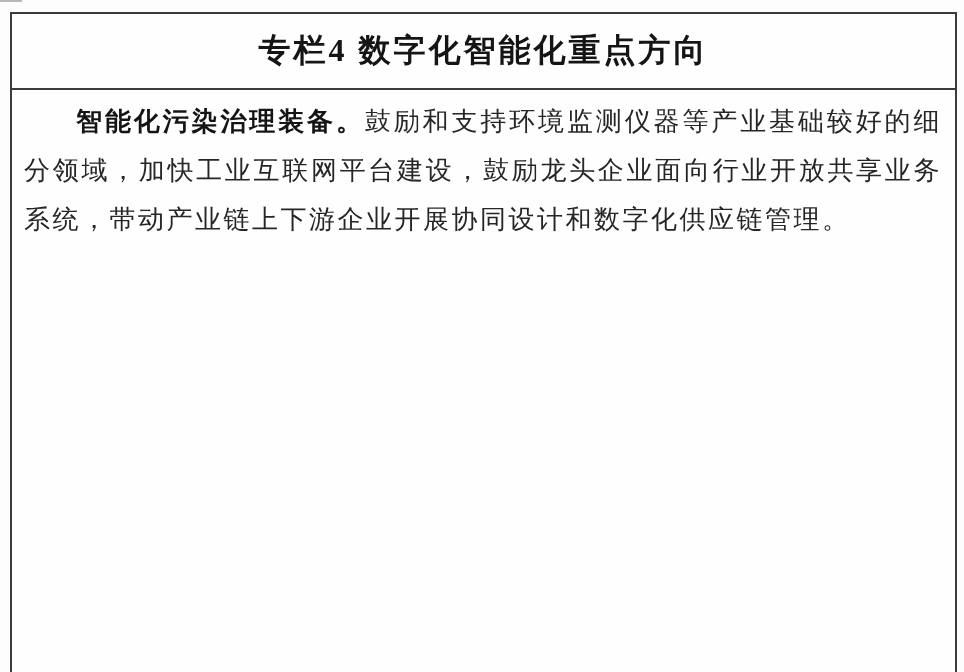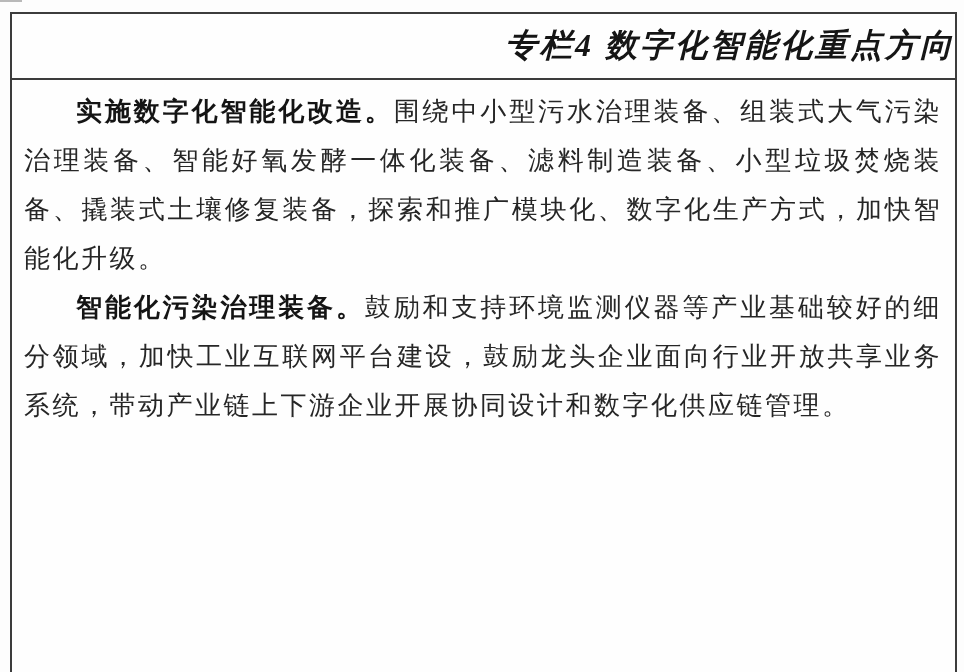--- a/index.html
+++ b/index.html
@@ -19,26 +19,25 @@
   }
   .panel {
     position: absolute;
     left: 10px; top: 12px;
     width: 947px;
     height: 700px; 
     border: 2px solid #3c3c3c;
     background: #fefefe;
   }
   .title-row {
-    height: 66px;
+    height: 76px;
     border-bottom: 2px solid #3c3c3c;
     display: flex;
     align-items: center;
-    justify-content: flex-end;
-    font-style: italic;
+    justify-content: center;
   }
   .title-row h1 {
     font-size: 32px;
     font-weight: bold;
     letter-spacing: 3px;
     color: #151515;
     white-space: nowrap;
   }
   .content {
     padding: 7px 13px 0 12px;
@@ -59,16 +58,15 @@
 </head>
 <body>
 
 <div class="scan-artifact"></div>
 
 <div class="panel">
   <div class="title-row">
     <h1>专栏4 数字化智能化重点方向</h1>
   </div>
   <div class="content">
-    <p><span class="lead">实施数字化智能化改造。</span><span>围绕中小型污水治理装备、组装式大气污染治理装备、智能好氧发酵一体化装备、滤料制造装备、小型垃圾焚烧装备、撬装式土壤修复装备，探索和推广模块化、数字化生产方式，加快智能化升级。</span></p>
     <p><span class="lead">智能化污染治理装备。</span><span>鼓励和支持环境监测仪器等产业基础较好的细分领域，加快工业互联网平台建设，鼓励龙头企业面向行业开放共享业务系统，带动产业链上下游企业开展协同设计和数字化供应链管理。</span></p>
   </div>
 </div>
 
 </body></html>

